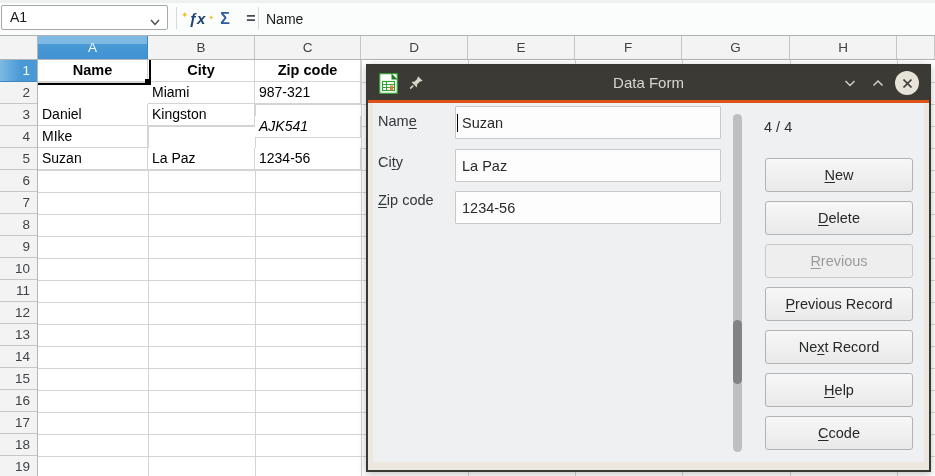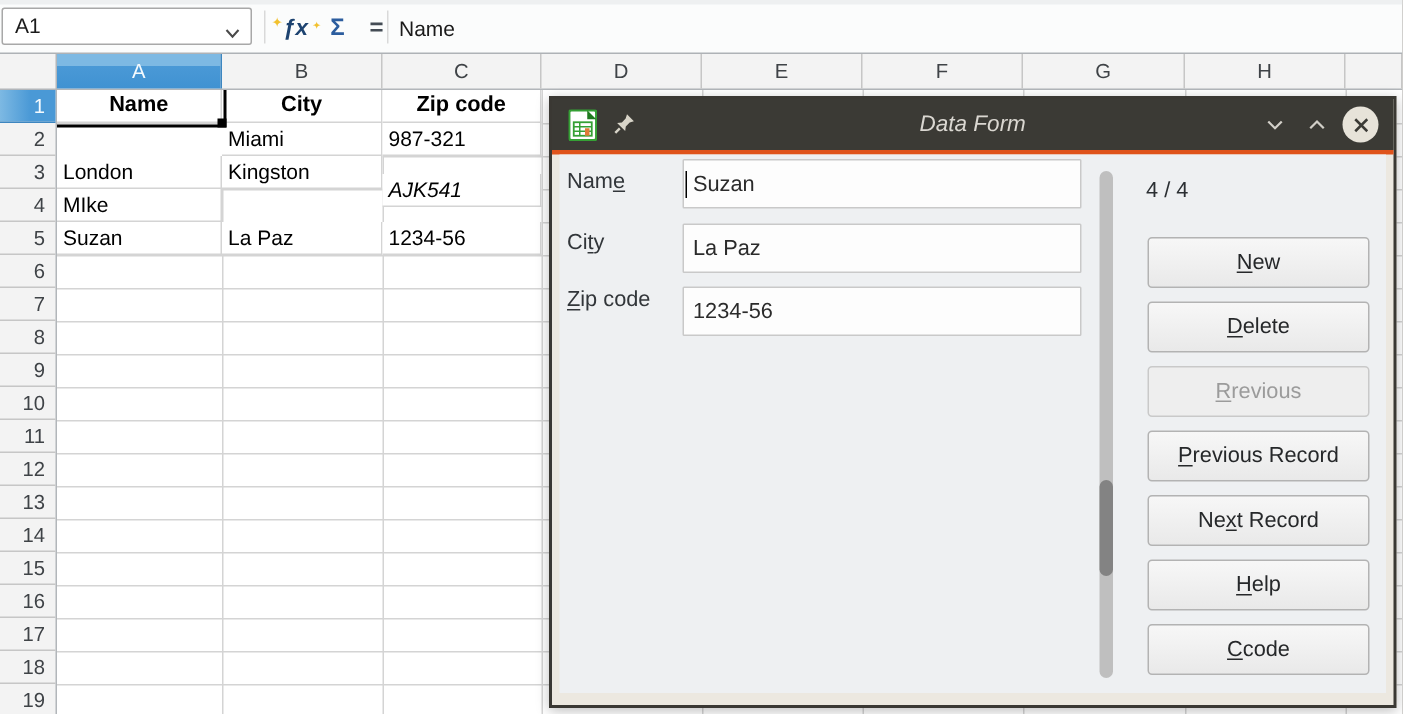--- a/index.html
+++ b/index.html
@@ -50,21 +50,21 @@
   .cell{position:absolute;height:22px;line-height:21px;font-size:14px;color:#000;background:#fff;
         border-right:1px solid var(--gridline);border-bottom:1px solid var(--gridline);
         padding-left:4px;overflow:hidden;white-space:nowrap;}
   .cell.hdr{font-weight:bold;text-align:center;padding-left:0;font-size:14.5px;}
   #selbox{position:absolute;left:-2px;top:-2px;width:115px;height:27px;border:2px solid #000;}
   #selhandle{position:absolute;left:107px;top:19px;width:6px;height:6px;background:#000;}
 
   
   #dialog{position:absolute;left:366px;top:64px;width:565px;height:408px;
           border:2px solid #3a3833;background:var(--frame);box-shadow:0 2px 8px rgba(0,0,0,.25);}
-  #dlg-titlebar{position:relative;height:34px;background:var(--titlebar);font-style:italic;}
+  #dlg-titlebar{position:relative;height:34px;background:var(--titlebar);}
   #dlg-title{position:absolute;left:0;right:0;top:0;height:34px;line-height:34px;text-align:center;
              color:var(--titlebar-text);font-size:15px;}
   #dlg-appicon{position:absolute;left:11px;top:7px;}
   #dlg-pin{position:absolute;left:41px;top:9px;}
   .tb-btn{position:absolute;top:0;height:34px;display:flex;align-items:center;justify-content:center;}
   #dlg-shade{right:66px;width:26px;}
   #dlg-roll{right:38px;width:26px;}
   #dlg-close{right:10px;top:5px;width:24px;height:24px;border-radius:50%;background:var(--closebg);
              display:flex;align-items:center;justify-content:center;}
   #dlg-accent{height:3px;background:var(--accent);}
@@ -164,21 +164,21 @@
       <div class="gline-h" style="top: 308px;"></div>
       <div class="gline-h" style="top: 330px;"></div>
       <div class="gline-h" style="top: 352px;"></div>
       <div class="gline-h" style="top: 374px;"></div>
       <div class="gline-h" style="top: 396px;"></div>
       <div class="cell hdr" style="left: 0px; top: 0px; width: 110px;">Name</div>
       <div class="cell hdr" style="left: 110px; top: 0px; width: 107px;">City</div>
       <div class="cell hdr" style="left: 217px; top: 0px; width: 106px;">Zip code</div>
       <div class="cell" style="left: 110px; top: 22px; width: 107px;">Miami</div>
       <div class="cell" style="left: 217px; top: 22px; width: 106px;">987-321</div>
-      <div class="cell" style="left: 0px; top: 44px; width: 110px;">London</div>
+      <div class="cell" style="left: 0px; top: 44px; width: 110px;">Daniel</div>
       <div class="cell" style="left: 110px; top: 44px; width: 107px;">Kingston</div>
       <div class="cell" style="left: 217px; top: 56px; width: 106px; font-style: italic;">AJK541</div>
       <div class="cell" style="left: 0px; top: 66px; width: 110px;">MIke</div>
       <div class="cell" style="left: 0px; top: 88px; width: 110px;">Suzan</div>
       <div class="cell" style="left: 110px; top: 88px; width: 107px;">La Paz</div>
       <div class="cell" style="left: 217px; top: 88px; width: 106px;">1234-56</div>
       <div id="selbox">
       <div id="selhandle"></div>
     </div>
     </div>

